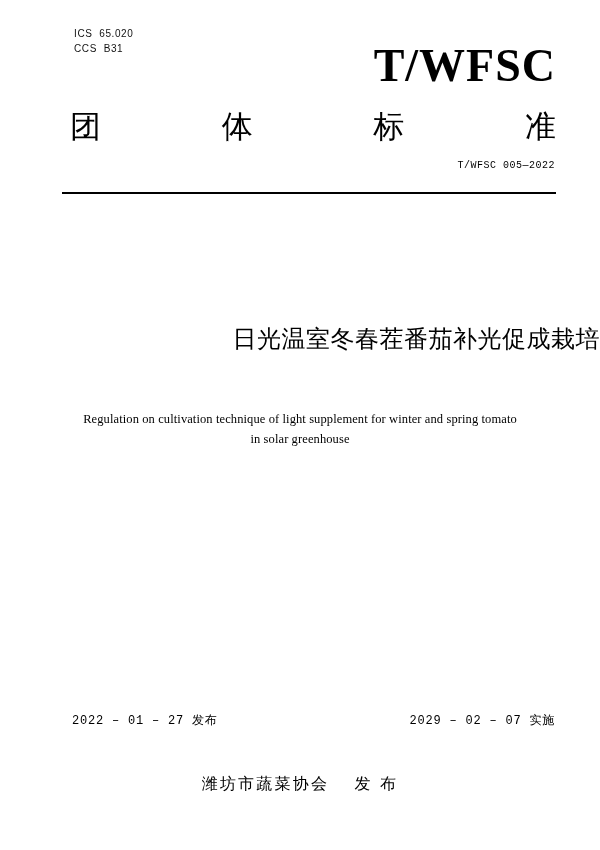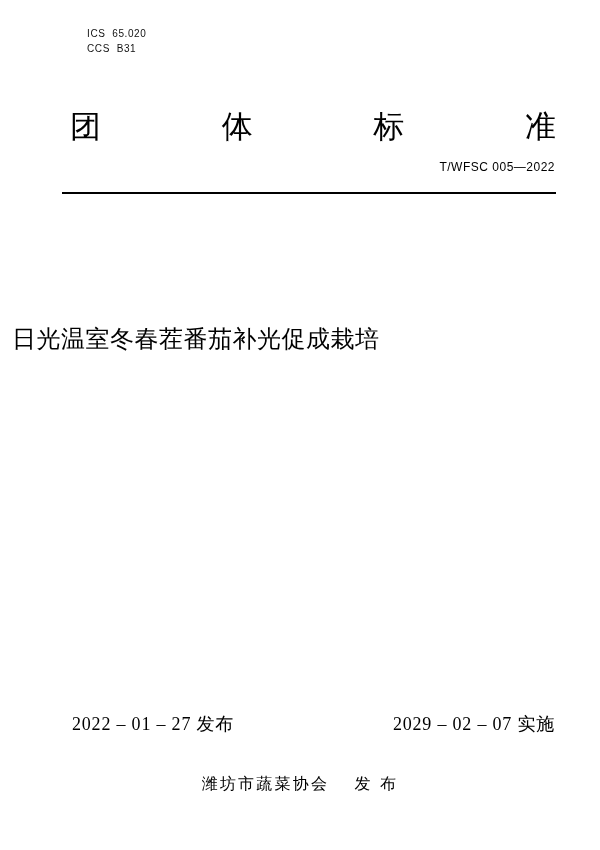--- a/index.html
+++ b/index.html
@@ -20,21 +20,21 @@
   .page {
     position: absolute;
     inset: 0;
     width: 600px;
     height: 850px;
   }
 
   
   .code-block {
     position: absolute;
-    left: 87px;
+    left: 74px;
     top: 26px;
     line-height: 15px;
   }
   .code-line {
     font-family: "Liberation Sans", sans-serif;
     font-size: 10px;
     letter-spacing: 0.6px;
     color: #111111;
     white-space: pre;
   }
@@ -67,43 +67,43 @@
     font-size: 31px;
     font-weight: 500;
     line-height: 36px;
   }
 
   
   .std-no {
     position: absolute;
     right: 45px;
     top: 160px;
-    font-family: Liberation Sans, sans-serif;
-    font-size: 12px;
+    font-family: Liberation Mono, monospace;
+    font-size: 10px;
     letter-spacing: 0.5px;
     white-space: nowrap;
   }
 
   
   .divider {
     position: absolute;
     left: 62px;
     top: 192px;
     width: 494px;
     height: 2px;
     background: #000000;
   }
 
   
   .title-block {
     position: absolute;
     left: 12px;
     right: 0;
     top: 322px;
-    text-align: left;
+    text-align: right;
   }
   .title-line {
     font-family: "DejaVu Sans", sans-serif;
     font-size: 24px;
     font-weight: 500;
     line-height: 34px;
     letter-spacing: 0.5px;
   }
 
   
@@ -125,22 +125,22 @@
   .footer-dates {
     position: absolute;
     left: 72px;
     right: 45px;
     top: 712px;
     display: flex;
     justify-content: space-between;
     align-items: baseline;
   }
   .footer-date {
-    font-family: Liberation Serif, serif;
-    font-size: 18px;
+    font-family: Liberation Mono, monospace;
+    font-size: 12px;
     letter-spacing: 0.8px;
     white-space: nowrap;
   }
 
   
   .issuer {
     position: absolute;
     left: 0;
     right: 0;
     top: 774px;
@@ -155,36 +155,41 @@
 </head>
 <body>
 
 <div class="page">
 
   <div class="code-block">
     <div class="code-line">ICS  65.020</div>
     <div class="code-line">CCS  B31</div>
   </div>
 
+  <div class="emblem">T/WFSC</div>
 
   <div class="cn-banner">
     <span>团</span>
     <span>体</span>
     <span>标</span>
     <span>准</span>
   </div>
 
   <div class="std-no">T/WFSC  005—2022</div>
 
   <div class="divider"></div>
 
   <div class="title-block">
     <div class="title-line">日光温室冬春茬番茄补光促成栽培</div>
   </div>
 
+  <div class="subtitle-block">
+    <div class="subtitle-line">Regulation on cultivation technique of light supplement for winter and spring tomato</div>
+    <div class="subtitle-line">in solar greenhouse</div>
+  </div>
 
   <div class="footer-dates">
     <div class="footer-date">2022 – 01 – 27 发布</div>
     <div class="footer-date">2029 – 02 – 07 实施</div>
   </div>
 
   <div class="issuer">潍坊市蔬菜协会　 发 布</div>
 
 </div>
 

